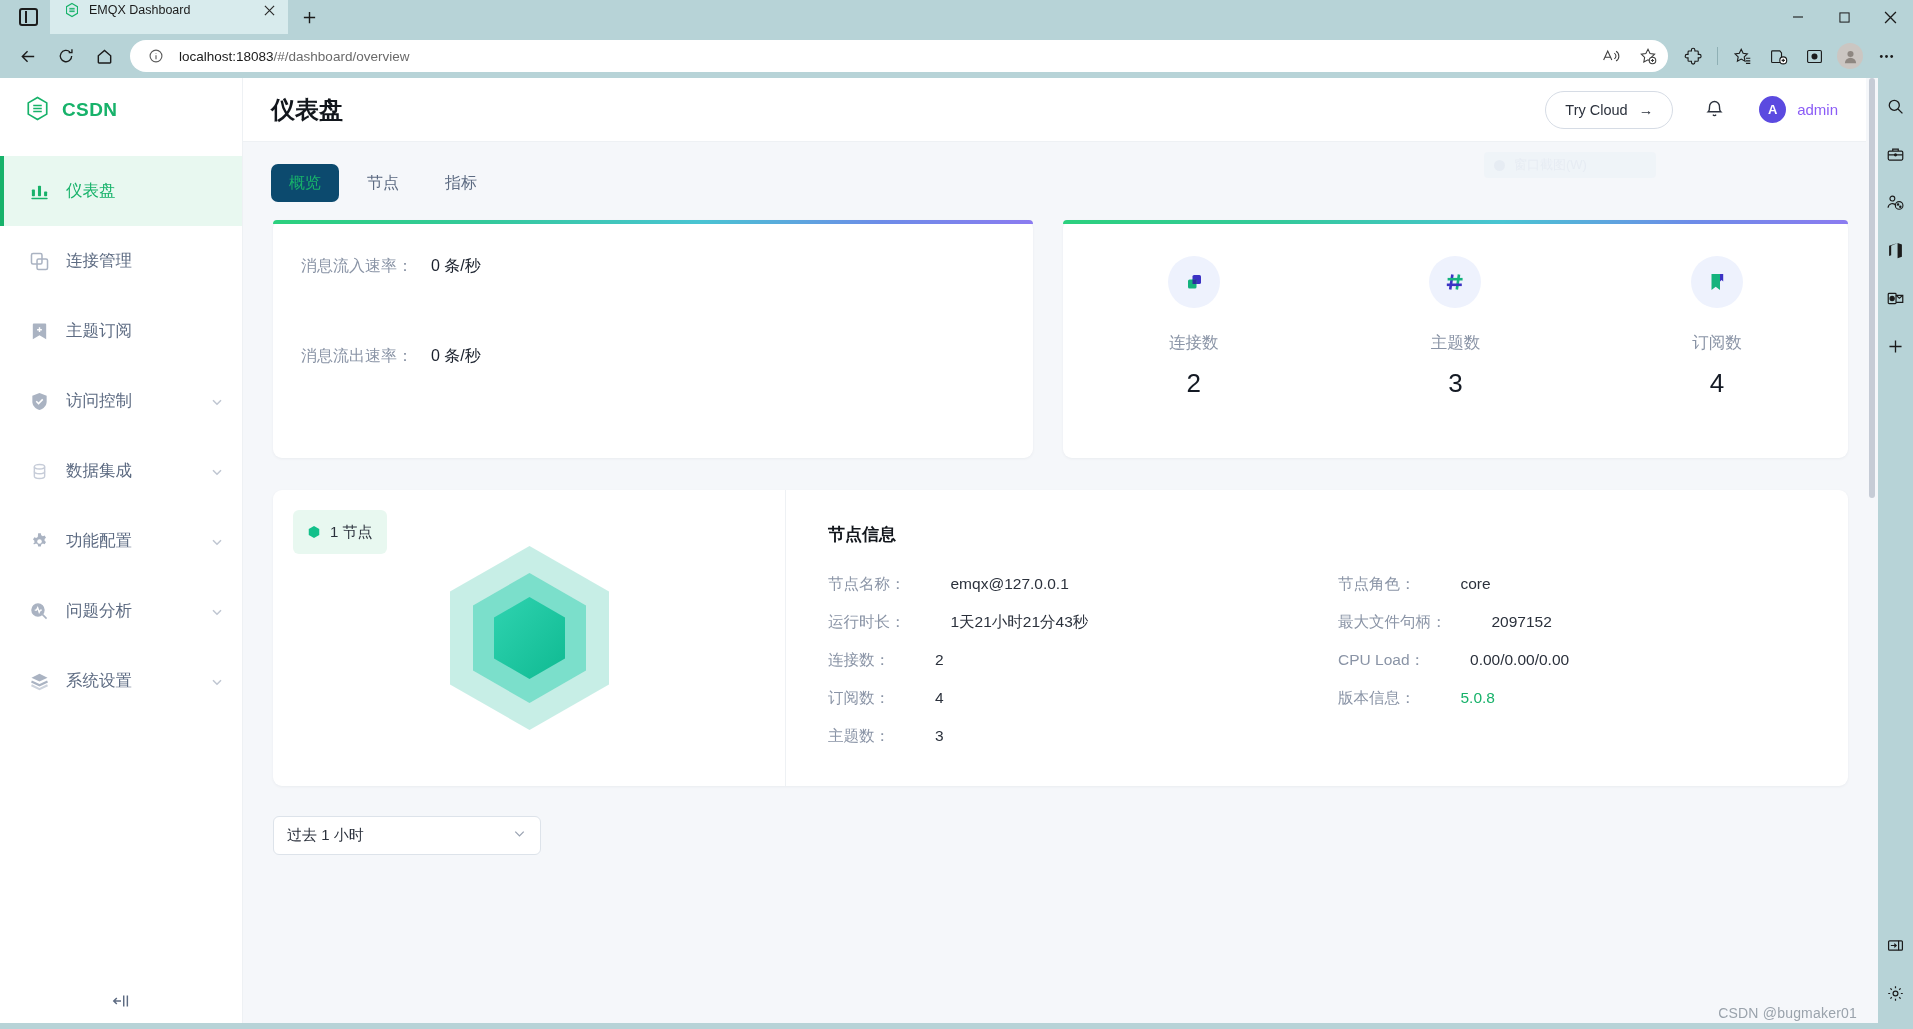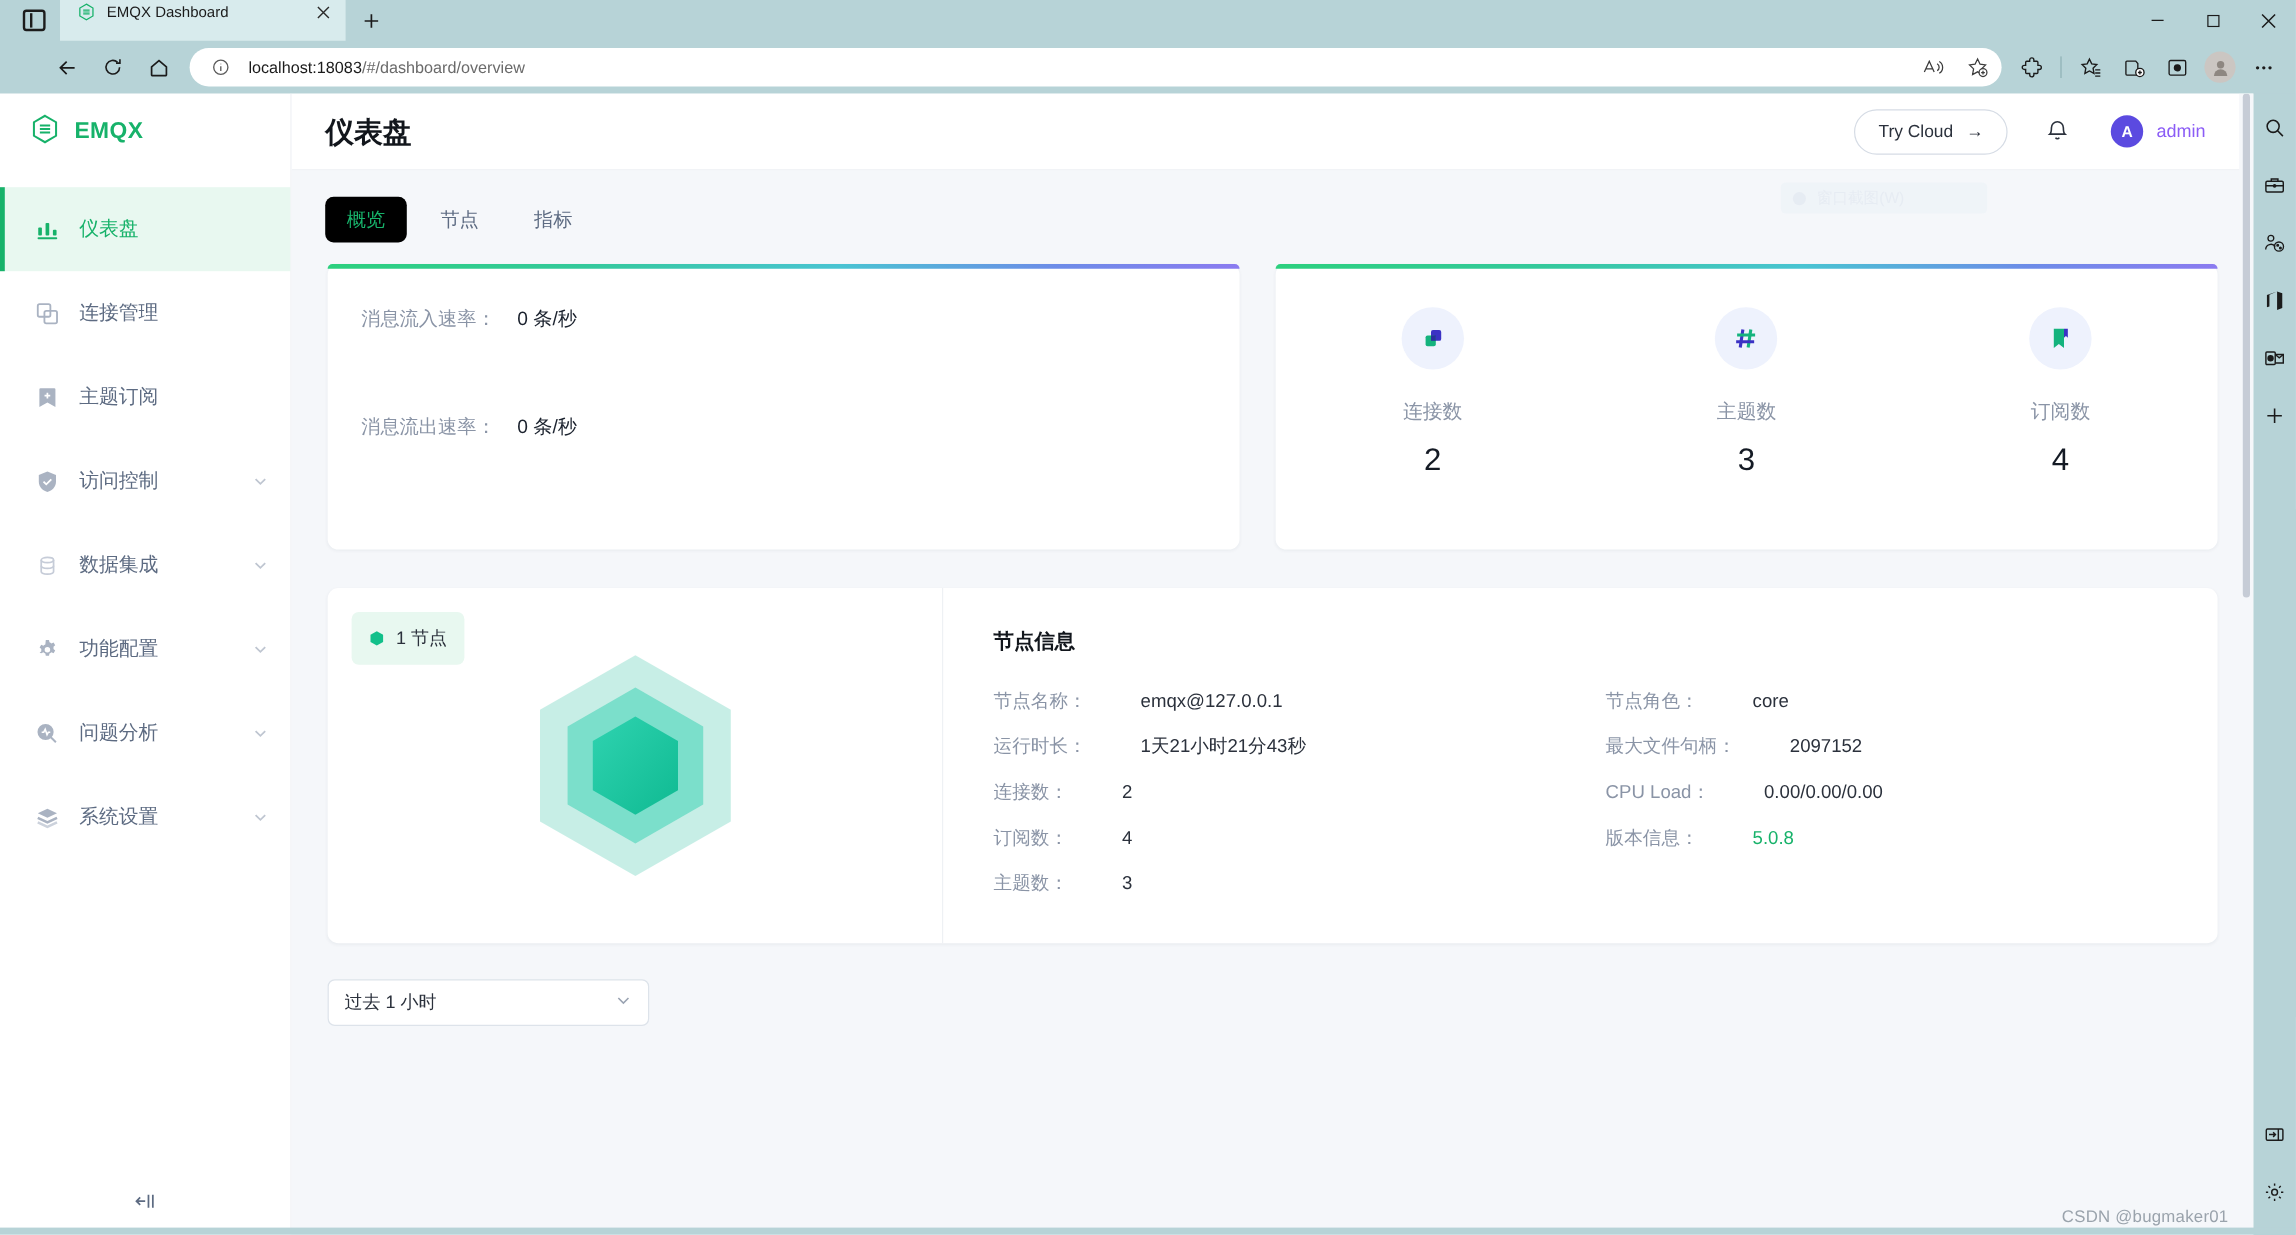--- a/index.html
+++ b/index.html
@@ -46,21 +46,21 @@
   }
   .tabstrip-spacer { flex: 1 1 auto; }
   .wincontrols { display: flex; height: 34px; margin-bottom: 0; }
   .wincontrol {
     width: 46px; height: 34px; display: flex; align-items: center; justify-content: center;
     font-size: 12px; color: #1b1b1b;
   }
   .wincontrol.close-btn { font-size: 15px; }
 
   .navbar {
-    height: 44px; display: flex; align-items: center; padding: 0 10px; gap: 2px; margin-left: 28px;
+    height: 44px; display: flex; align-items: center; padding: 0 10px; gap: 2px;
   }
   .navbtn {
     width: 36px; height: 32px; border-radius: 5px;
     display: flex; align-items: center; justify-content: center;
     color: #1b1b1b;
   }
   .omnibox {
     flex: 1 1 auto; height: 32px; background: #ffffff; border-radius: 16px;
     display: flex; align-items: center; padding: 0 6px 0 12px; margin: 0 6px;
     gap: 9px; min-width: 0;
@@ -134,21 +134,21 @@
   }
   .user-name { font-size: 15px; color: #8b5cf6; }
 
   .content { position: relative; height: 887px; overflow: hidden; padding: 0 0 0 0; }
 
   .tabs-row { display: flex; align-items: center; gap: 10px; padding: 22px 0 18px 28px; position: relative; }
   .tab-pill {
     height: 38px; padding: 0 18px; border-radius: 7px; display: flex; align-items: center;
     font-size: 16px; color: #5d6b82;
   }
-  .tab-pill.selected { background: #000000; color: #17b26a; }
+  .tab-pill.selected { background: #0c4a6e; color: #17b26a; }
 
   .ghost-overlay {
     position: absolute; right: 222px; top: 10px;
     width: 172px; height: 26px; border-radius: 4px; background: #eef3f8;
     display: flex; align-items: center; gap: 9px; padding-left: 10px;
     opacity: .75;
   }
   .ghost-overlay .gdot { width: 11px; height: 11px; border-radius: 50%; background: #e2e9f1; }
   .ghost-overlay .gtext { font-size: 13px; color: #e2e9f1; white-space: nowrap; }
 
@@ -373,21 +373,21 @@
   <div class="viewport">
 
     <div class="sidebar">
       <div class="logo-row">
         <span>
           <svg width="27" height="27" viewBox="0 0 24 24" fill="none" stroke="#17b26a" stroke-width="1.5">
             <path d="M12 2.2 20.2 7v10L12 21.8 3.8 17V7z"></path>
             <path d="M8.2 9.4h7.6M8.2 12h7.6M8.2 14.6h7.6" stroke-width="1.4"></path>
           </svg>
         </span>
-        <span class="logo-text">EMQX</span>
+        <span class="logo-text">CSDN</span>
       </div>
 
       <div class="nav">
 
         <div class="nav-item active">
           <span class="nav-icon">
             <svg width="21" height="21" viewBox="0 0 22 22" fill="#17b26a">
                 <rect x="3" y="9" width="3.2" height="7" rx=".8"></rect>
                 <rect x="9.4" y="5" width="3.2" height="11" rx=".8"></rect>
                 <rect x="15.8" y="11" width="3.2" height="5" rx=".8"></rect>

